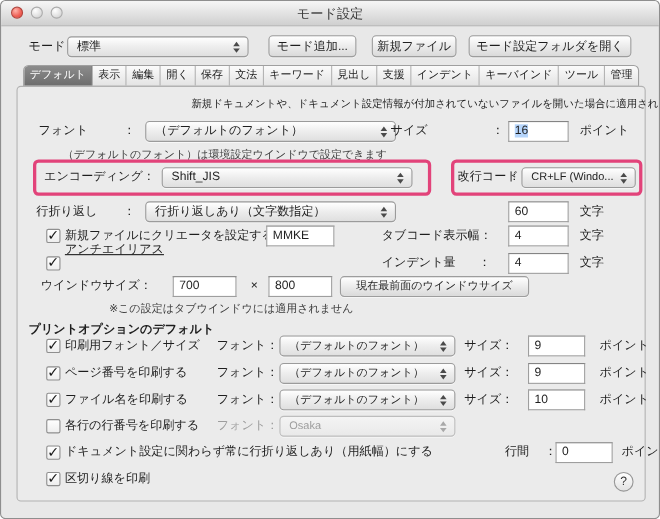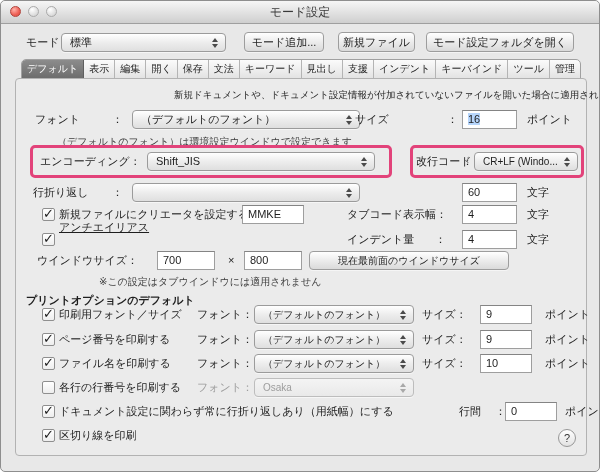--- a/index.html
+++ b/index.html
@@ -132,20 +132,21 @@
     <div class="lbl" style="left:400px;top:73px;">改行コード</div>
     <div class="lbl" style="left:446px;top:73px;">：</div>
     <div class="popup" style="left:458px;top:73px;width:104px;font-size:10px;">
       <span>CR+LF (Windo...</span>
       <span class="stepper"></span>
     </div>
 
     <div class="lbl" style="left:17px;top:104px;">行折り返し</div>
     <div class="lbl" style="left:96px;top:104px;">：</div>
     <div class="popup" style="left:116px;top:104px;width:228px;">
+      <span>行折り返しあり（文字数指定）</span>
       <span class="stepper"></span>
     </div>
     <div class="field" style="left:446px;top:104px;width:55px;">60</div>
     <div class="lbl" style="left:511px;top:104px;">文字</div>
 
     <span class="checkbox on" style="left:26px;top:129px;"></span>
     <div class="lbl" style="left:43px;top:126px;">新規ファイルにクリエータを設定する</div>
     <div class="field" style="left:226px;top:126px;width:62px;">MMKE</div>
     <div class="lbl" style="left:331px;top:126px;">タブコード表示幅：</div>
     <div class="field" style="left:446px;top:126px;width:55px;">4</div>
@@ -155,21 +156,21 @@
     <div class="lbl" style="left:43px;top:139px;text-decoration:underline;">アンチエイリアス</div>
     <div class="lbl" style="left:331px;top:151px;">インデント量</div>
     <div class="lbl" style="left:419px;top:151px;">：</div>
     <div class="field" style="left:446px;top:151px;width:55px;">4</div>
     <div class="lbl" style="left:511px;top:151px;">文字</div>
 
     <div class="lbl" style="left:21px;top:172px;">ウインドウサイズ：</div>
     <div class="field" style="left:141px;top:172px;width:58px;">700</div>
     <div class="lbl" style="left:212px;top:172px;">×</div>
     <div class="field" style="left:228px;top:172px;width:58px;">800</div>
-    <div class="btn" style="left:293px;top:172px;width:200px;height:19px;line-height:17px;font-size:10px;">現在最前面のウインドウサイズ</div>
+    <div class="btn" style="left:293px;top:172px;width:172px;height:19px;line-height:17px;font-size:10px;">現在最前面のウインドウサイズ</div>
     <div class="lbl bold" style="left:10px;top:212px;">プリントオプションのデフォルト</div>
 
     <div class="lbl small" style="left:83px;top:193px;">※この設定はタブウインドウには適用されません</div>
 
     <span class="checkbox on" style="left:26px;top:229px;"></span>
     <div class="lbl" style="left:43px;top:226px;">印刷用フォント／サイズ</div>
     <div class="lbl" style="left:181px;top:226px;">フォント：</div>
     <div class="popup" style="left:238px;top:226px;width:160px;font-size:10px;">
       <span>（デフォルトのフォント）</span>
       <span class="stepper"></span>

